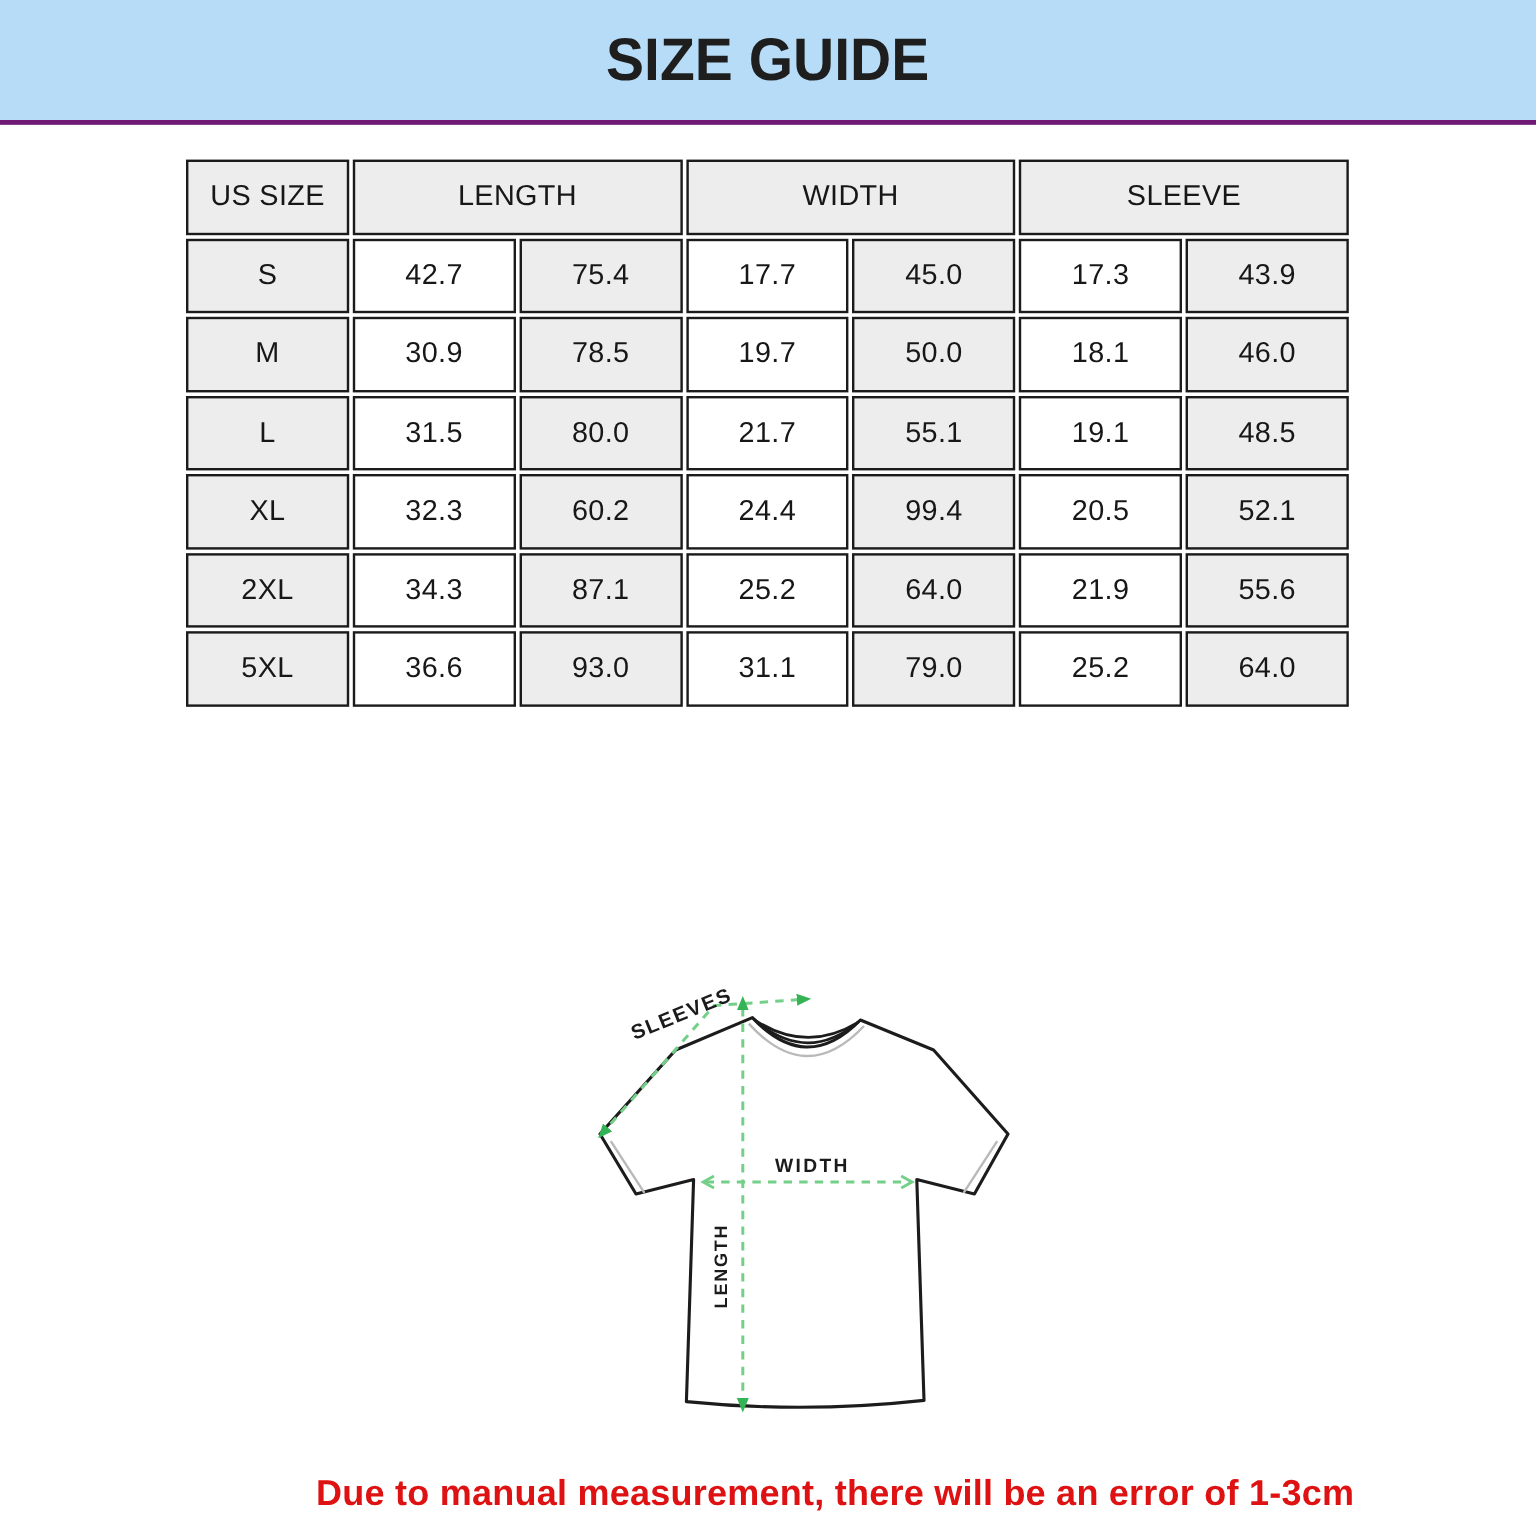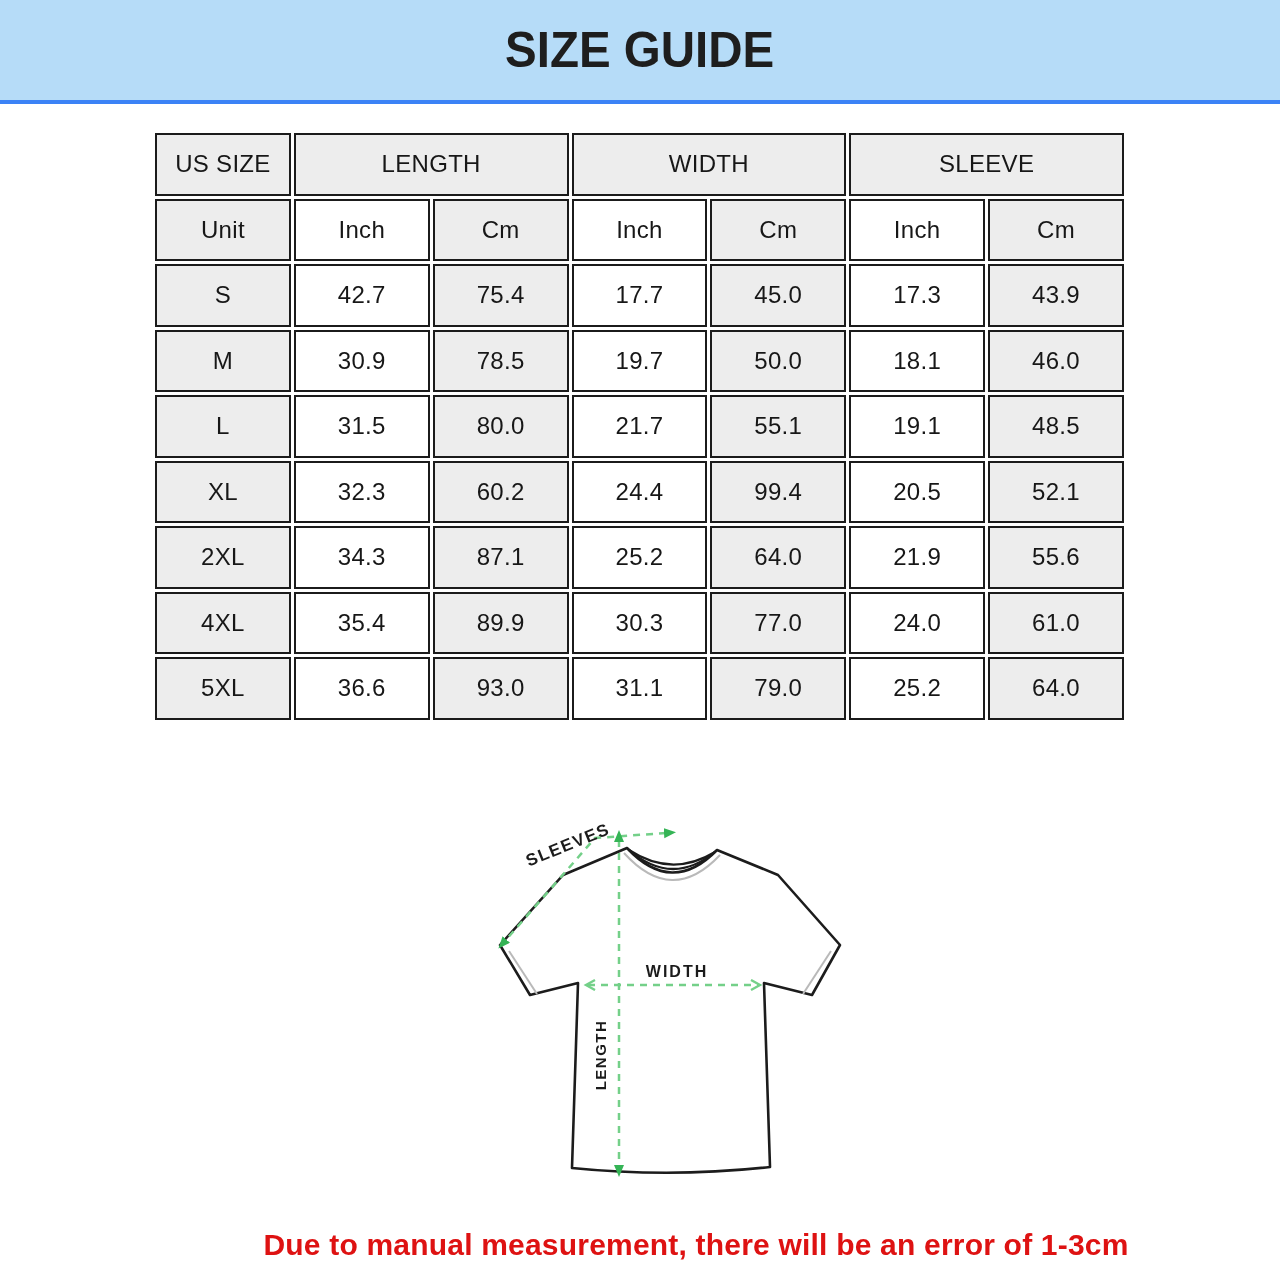--- a/index.html
+++ b/index.html
@@ -3,21 +3,21 @@
 <meta charset="utf-8">
 <style>
   html,body{margin:0;padding:0;background:#ffffff;}
   .page{
     position:relative;width:1280px;height:1280px;background:#ffffff;
     font-family:"Liberation Sans", sans-serif;overflow:hidden;
   }
   
   .banner{
     position:absolute;left:0;top:0;width:1280px;height:100px;
-    background:#b6dcf8;border-bottom:4px solid #3b82f6;
+    background:#b6dcf8;border-bottom:4px solid #701a75;
     display:flex;align-items:center;justify-content:center;
   }
   .banner h1{
     margin:0;font-size:50px;font-weight:800;letter-spacing:0px;
     color:#1e1e1e;transform:scaleX(0.95);
   }
   
   .size-table{
     position:absolute;left:152px;top:130px;width:975px;
     border-collapse:separate;border-spacing:3px;table-layout:fixed;
@@ -63,29 +63,20 @@
         <col>
         <col>
       </colgroup>
     <tbody>
       <tr>
         <td class="gray">US SIZE</td>
         <td class="gray" colspan="2">LENGTH</td>
         <td class="gray" colspan="2">WIDTH</td>
         <td class="gray" colspan="2">SLEEVE</td>
       </tr>
-      <tr>
-        <td class="gray">Unit</td>
-        <td class="white">Inch</td>
-        <td class="gray">Cm</td>
-        <td class="white">Inch</td>
-        <td class="gray">Cm</td>
-        <td class="white">Inch</td>
-        <td class="gray">Cm</td>
-      </tr>
 
       <tr>
         <td class="gray">S</td>
         <td class="white">42.7</td>
         <td class="gray">75.4</td>
         <td class="white">17.7</td>
         <td class="gray">45.0</td>
         <td class="white">17.3</td>
         <td class="gray">43.9</td>
       </tr>
@@ -117,29 +108,20 @@
         <td class="gray">52.1</td>
       </tr>
       <tr>
         <td class="gray">2XL</td>
         <td class="white">34.3</td>
         <td class="gray">87.1</td>
         <td class="white">25.2</td>
         <td class="gray">64.0</td>
         <td class="white">21.9</td>
         <td class="gray">55.6</td>
-      </tr>
-      <tr>
-        <td class="gray">4XL</td>
-        <td class="white">35.4</td>
-        <td class="gray">89.9</td>
-        <td class="white">30.3</td>
-        <td class="gray">77.0</td>
-        <td class="white">24.0</td>
-        <td class="gray">61.0</td>
       </tr>
       <tr>
         <td class="gray">5XL</td>
         <td class="white">36.6</td>
         <td class="gray">93.0</td>
         <td class="white">31.1</td>
         <td class="gray">79.0</td>
         <td class="white">25.2</td>
         <td class="gray">64.0</td>
       </tr>

